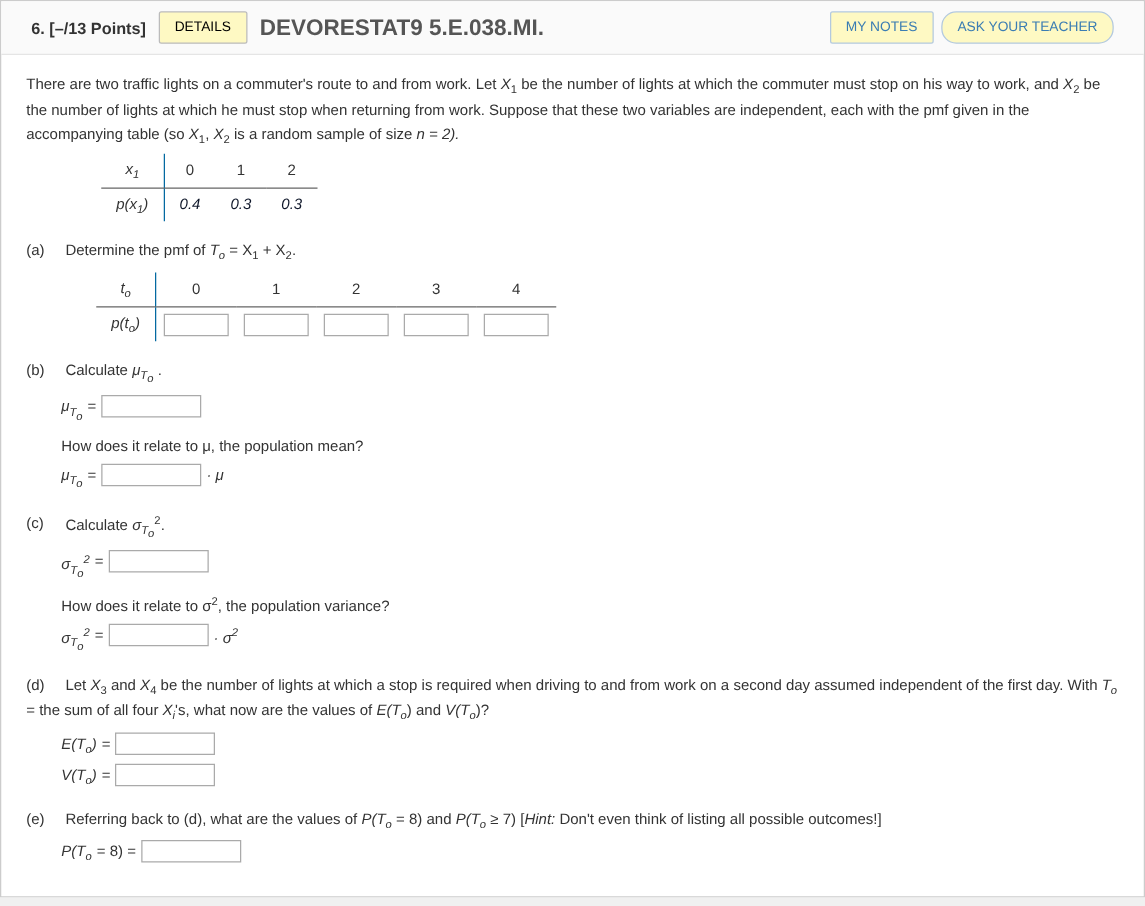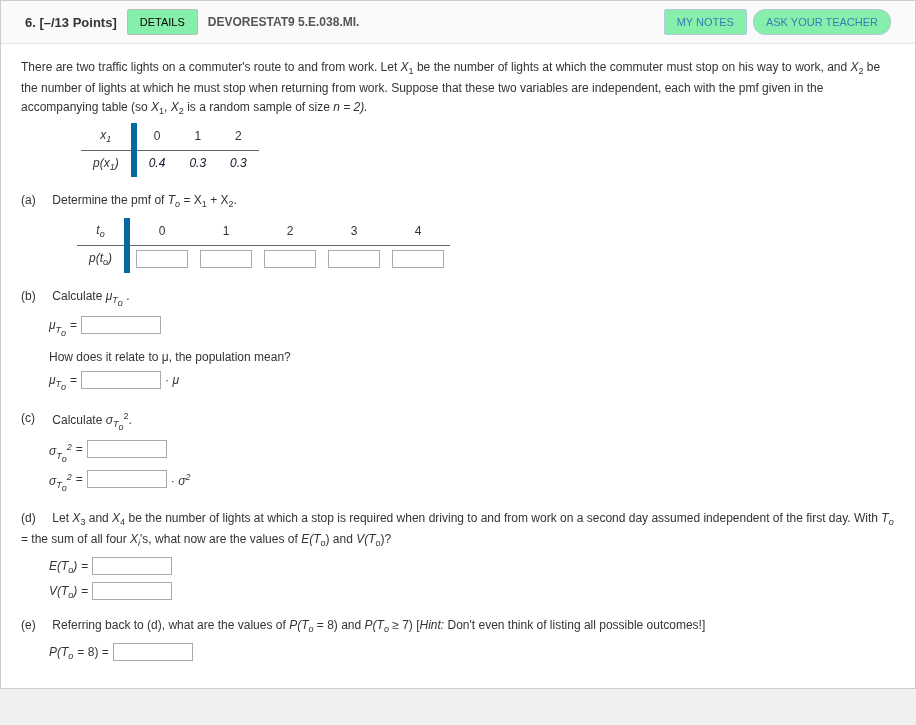--- a/index.html
+++ b/index.html
@@ -25,32 +25,32 @@
     border-bottom: 1px solid #e5e5e5;
     background: #fafafa;
   }
   .q-number {
     font-weight: bold;
     font-size: 13px;
     margin-right: 10px;
   }
   .btn {
     border: 1px solid #bbb;
-    background: #86efac;
+    background: #fef9c3;
     padding: 6px 12px;
     font-size: 11px;
     cursor: pointer;
     border-radius: 2px;
     font-family: inherit;
   }
   .btn-details { margin-right: 10px; }
   .assignment-label {
     font-weight: bold;
     color: #555;
-    font-size: 12px;
+    font-size: 18px;
   }
   .header-spacer { flex: 1; }
   .btn-notes {
     color: #3b7db3;
     border-color: #b3c9df;
     margin-right: 6px;
   }
   .btn-teacher {
     color: #3b7db3;
     border-color: #b3c9df;
@@ -74,21 +74,21 @@
     padding: 0 2px;
   }
   input.ans-md { width: 80px; }
   .eq-row { margin: 4px 0 4px 28px; display:flex; gap:4px;}
   sub { font-size: 9px; }
   sup { font-size: 9px; }
   .ital { font-style: italic; }
   table.pmfA { border-collapse:collapse; margin-left:60px; margin-top:4px; margin-bottom:10px;}
   table.pmfA td { padding:3px 12px; text-align:center; font-size:12px;}
   table.pmfA .hdr td { border-bottom:1px solid #666;}
-  table.pmfA td.lab { border-right:6px solid #0369a1; font-style:italic;}
+  table.pmfA td.lab { border-right:1px solid #0369a1; font-style:italic;}
 </style>
 </head>
 <body>
 
 <div class="container">
 
   <div class="header">
     <span class="q-number">6. [–/13 Points]</span>
     <button class="btn btn-details">DETAILS</button>
     <span class="assignment-label">DEVORESTAT9 5.E.038.MI.</span>
@@ -166,20 +166,23 @@
 
     <div class="part">
       <span class="part-label">(c)</span>
       <span>Calculate </span><span class="ital">σ</span><sub class="ital">T<sub>o</sub></sub><sup>2</sup><span>.</span>
     </div>
     <div class="eq-row">
       <span class="ital"><span>σ</span><sub>T<sub>o</sub></sub><sup>2</sup></span>
       <span> = </span>
       <input class="ans ans-md" style="">
     </div>
+    <div style="margin:8px 0 4px 28px">
+      <span>How does it relate to σ</span><sup>2</sup><span>, the population variance?</span>
+    </div>
     <div class="eq-row">
       <span class="ital"><span>σ</span><sub>T<sub>o</sub></sub><sup>2</sup></span>
       <span> = </span>
       <input class="ans ans-md" style="">
       <span class="ital"><span> · σ</span><sup>2</sup></span>
     </div>
 
     <div class="part">
       <span class="part-label">(d)</span>
       <span>Let </span><span class="ital">X</span><sub>3</sub><span> and </span><span class="ital">X</span><sub>4</sub><span> be the number of lights at which a stop is required when driving to and from work on a second day assumed independent of the first day. With </span><span class="ital">T</span><sub class="ital">o</sub><span> = the sum of all four </span><span class="ital">X</span><sub class="ital">i</sub><span>'s, what now are the values of </span><span class="ital">E(T</span><sub class="ital">o</sub><span>) and </span><span class="ital">V(T</span><sub class="ital">o</sub><span>)?</span>

